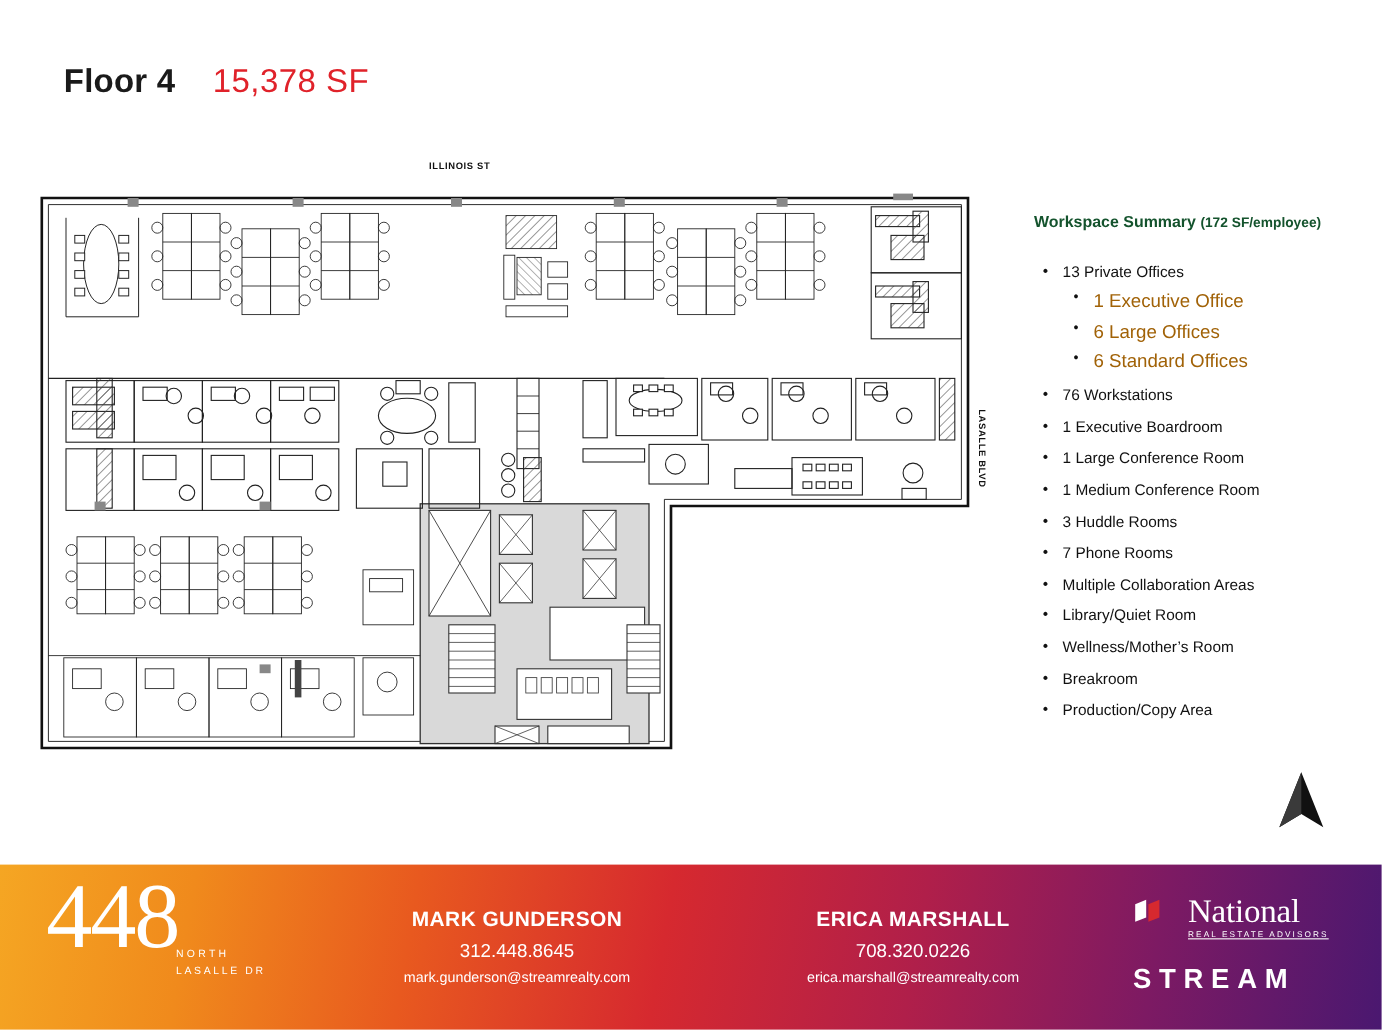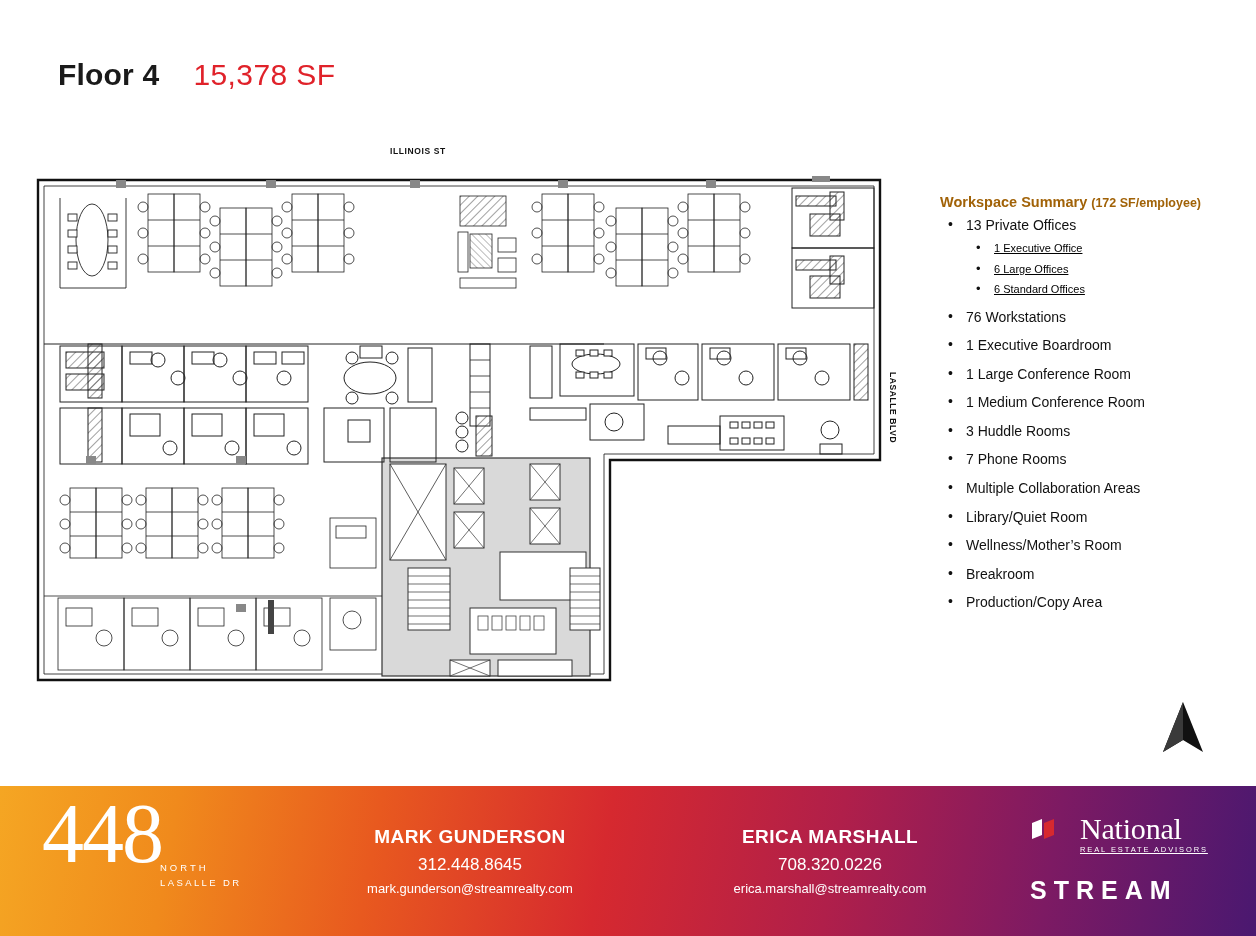--- a/index.html
+++ b/index.html
@@ -74,22 +74,22 @@
 
   
   .summary {
     position: absolute;
     left: 940px;
     top: 194px;
     width: 300px;
   }
   .summary-title {
     font-size: 14.5px;
-    color: #a16207;
-    margin-bottom: 7px;
+    color: #14532d;
+    margin-bottom: 29px;
     font-weight: bold;
   }
   .summary-title .sub {
     font-size: 12.5px;
     font-weight: bold;
   }
   ul.bullets {
     list-style: none;
     margin: 0;
     padding: 0;
@@ -111,24 +111,23 @@
     color: #111;
   }
   ul.sub-bullets {
     list-style: none;
     margin: 9px 0 0 0;
     padding: 0;
   }
   ul.sub-bullets > li {
     position: relative;
     padding-left: 28px;
-    font-size: 11px;
-    color: #000000;
+    font-size: 17px;
+    color: #a16207;
     margin-bottom: 8px;
-    text-decoration: underline;
   }
   ul.sub-bullets > li::before {
     content: "\2022";
     position: absolute;
     left: 10px;
     top: -1px;
     font-size: 13px;
     color: #111;
   }
 

